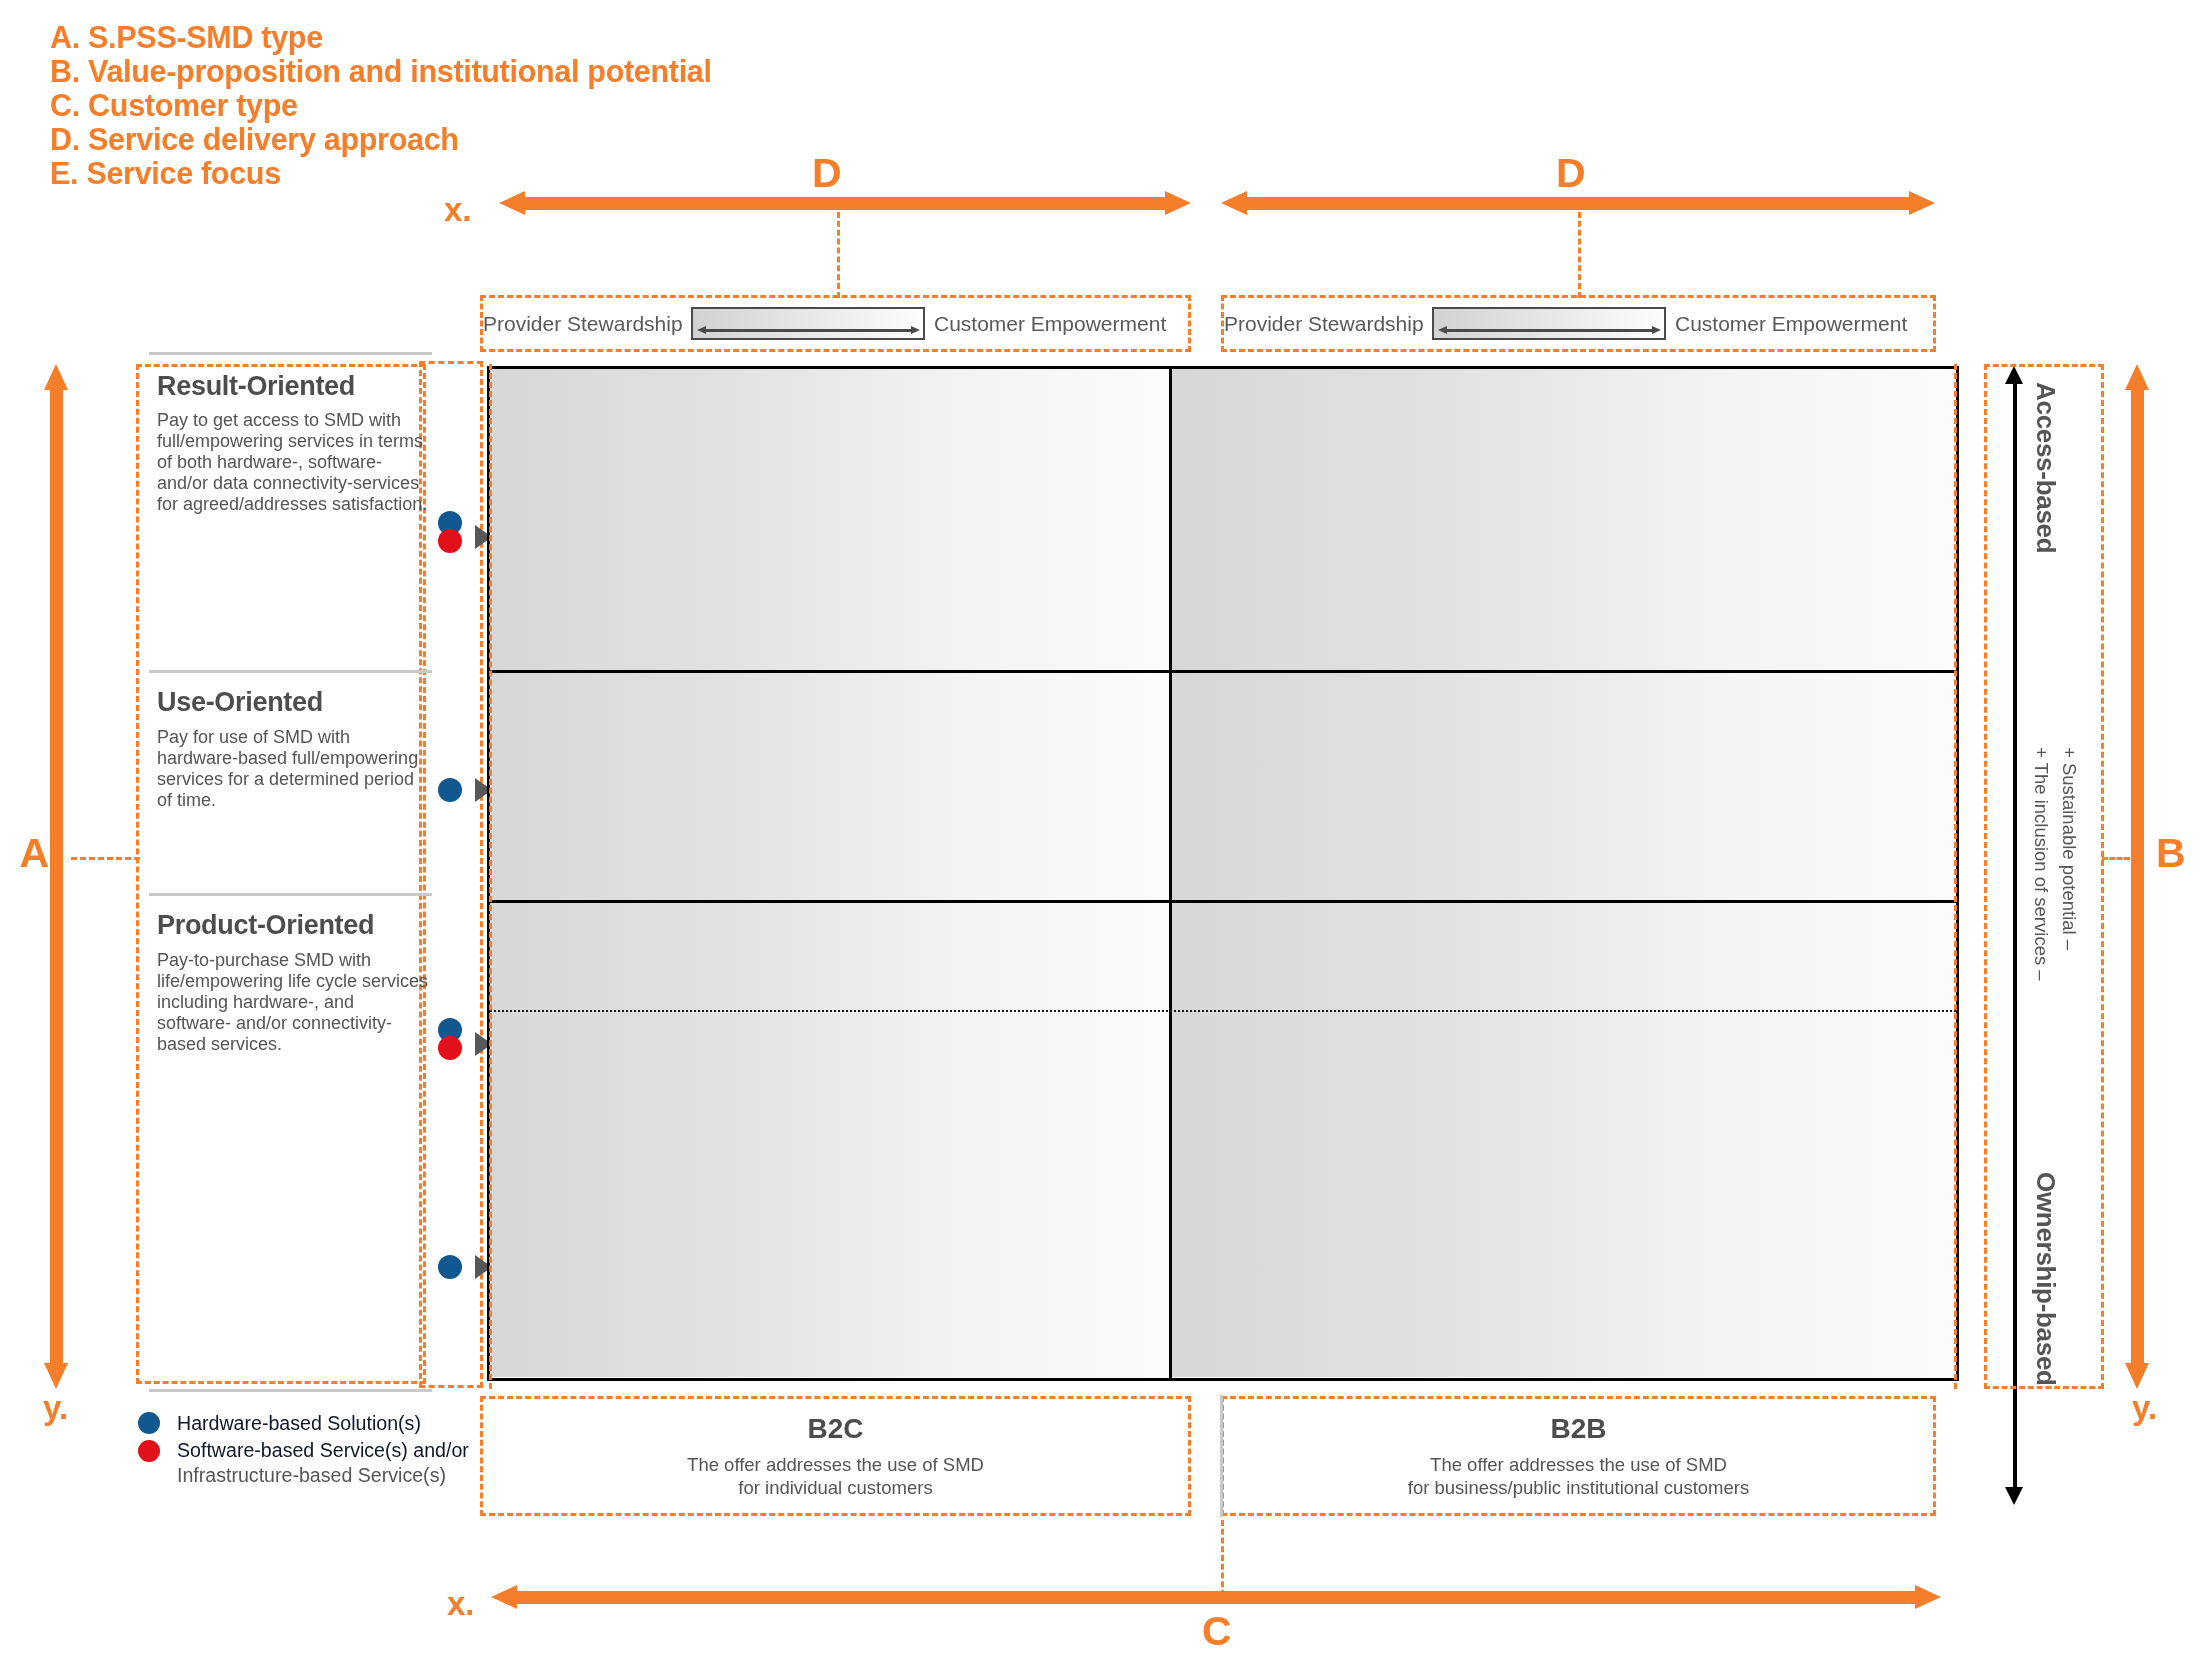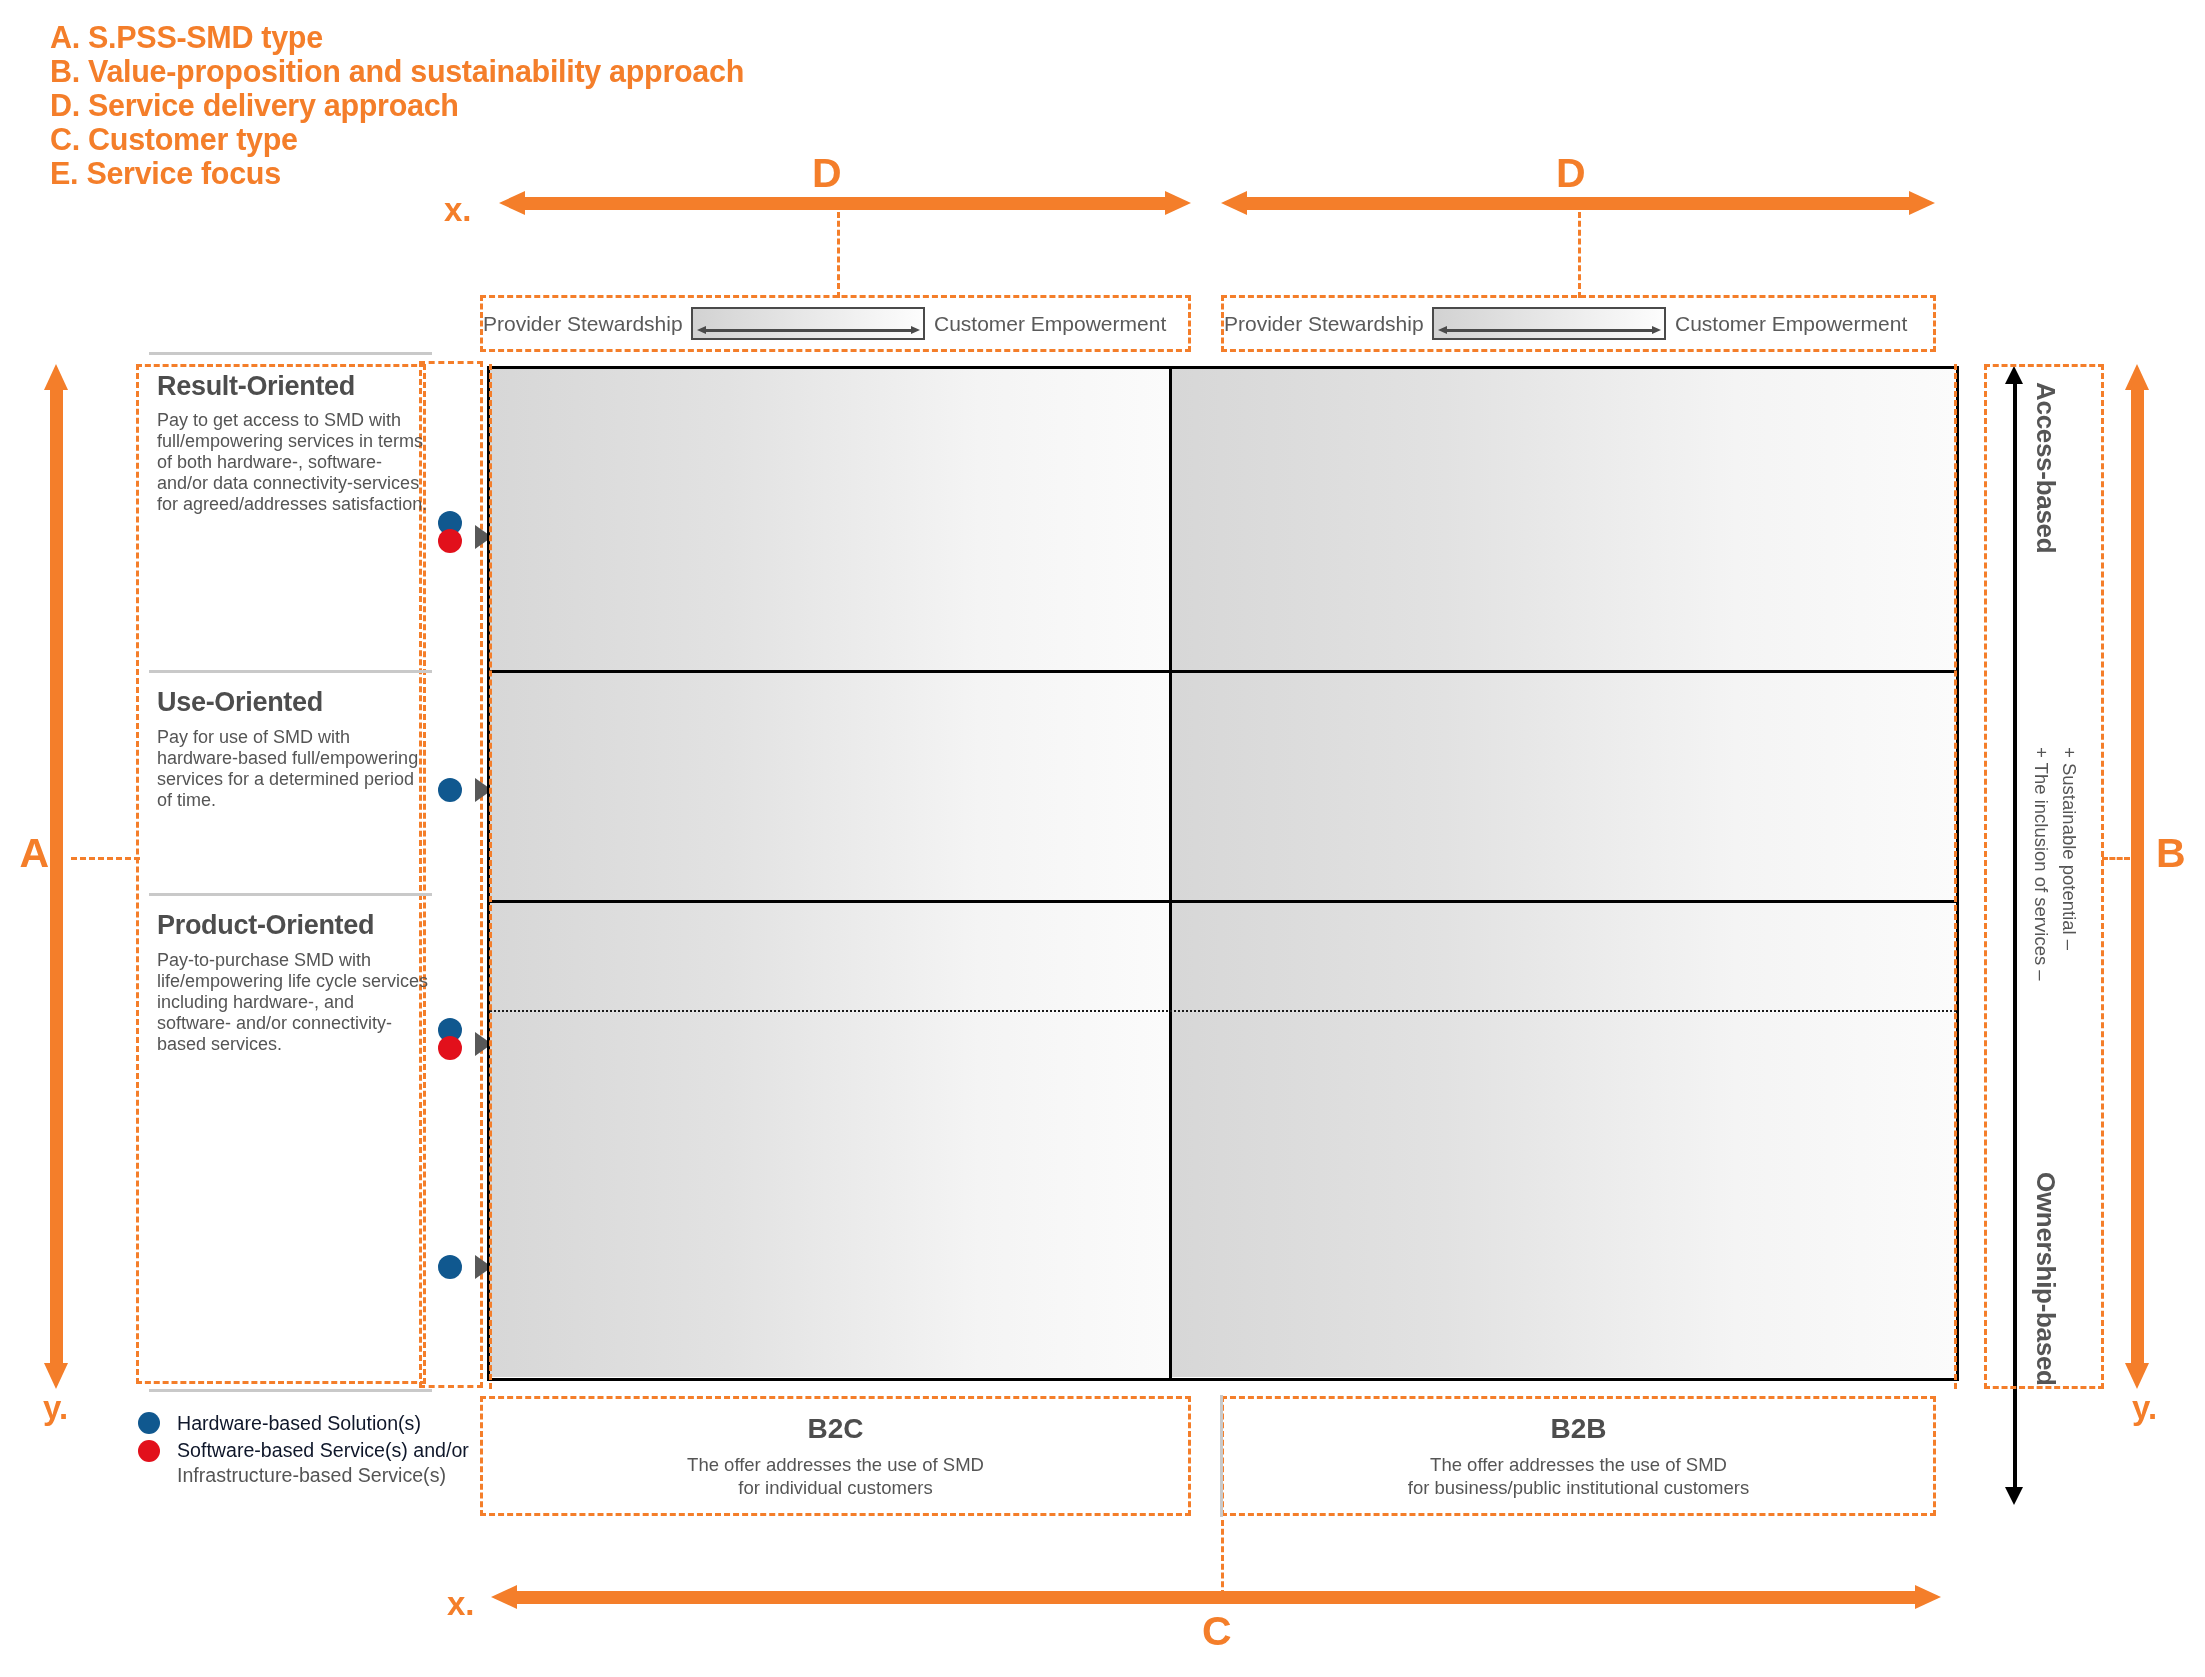--- a/index.html
+++ b/index.html
@@ -107,23 +107,23 @@
   #blackaxis .hb{position:absolute;bottom:0;left:3.3px;width:0;height:0;
      border-left:9.3px solid transparent;border-right:9.3px solid transparent;border-top:18.5px solid #000;}
 
   .thingray{position:absolute;background:#c9c9c9;}
 </style>
 </head>
 <body>
 
 <div class="abs" id="key-list">
   <div class="key-line">A. S.PSS-SMD type</div>
-  <div class="key-line">B. Value-proposition and sustainability approach</div>
+  <div class="key-line">B. Value-proposition and institutional potential</div>
+  <div class="key-line">C. Customer type</div>
   <div class="key-line">D. Service delivery approach</div>
-  <div class="key-line">C. Customer type</div>
   <div class="key-line">E. Service focus</div>
 </div>
 
 <div class="abs ax-label" style="left:444px;top:193px;">x.</div>
 
 <div class="abs big-letter" style="left:812px;top:153px;">D</div>
 <div class="h-arrow" style="left:499px;top:191px;width:692px;">
   <div class="head-l"></div>
     <div class="shaft"></div>
     <div class="head-r"></div>

